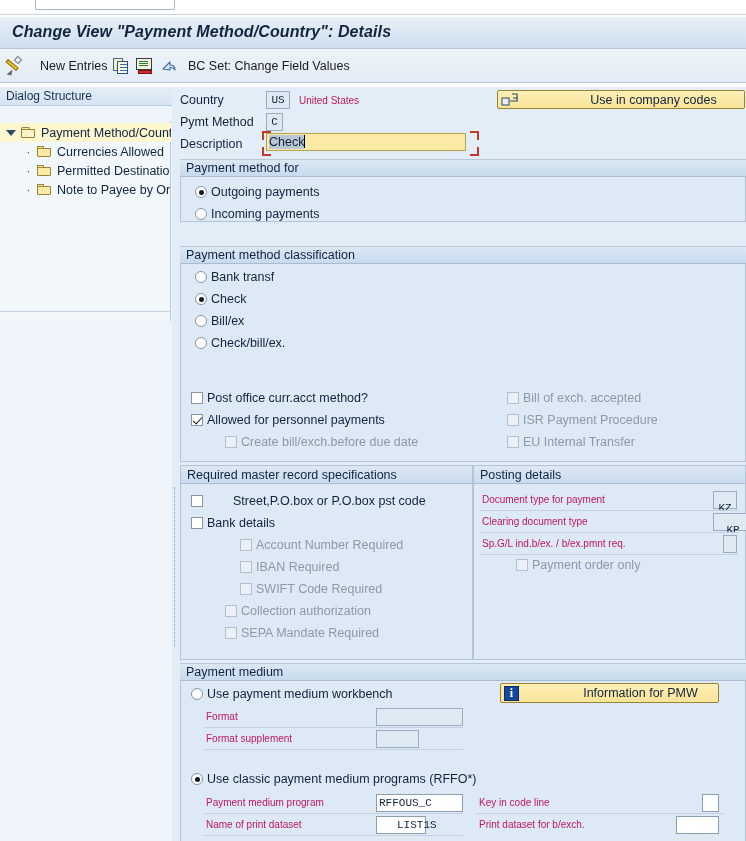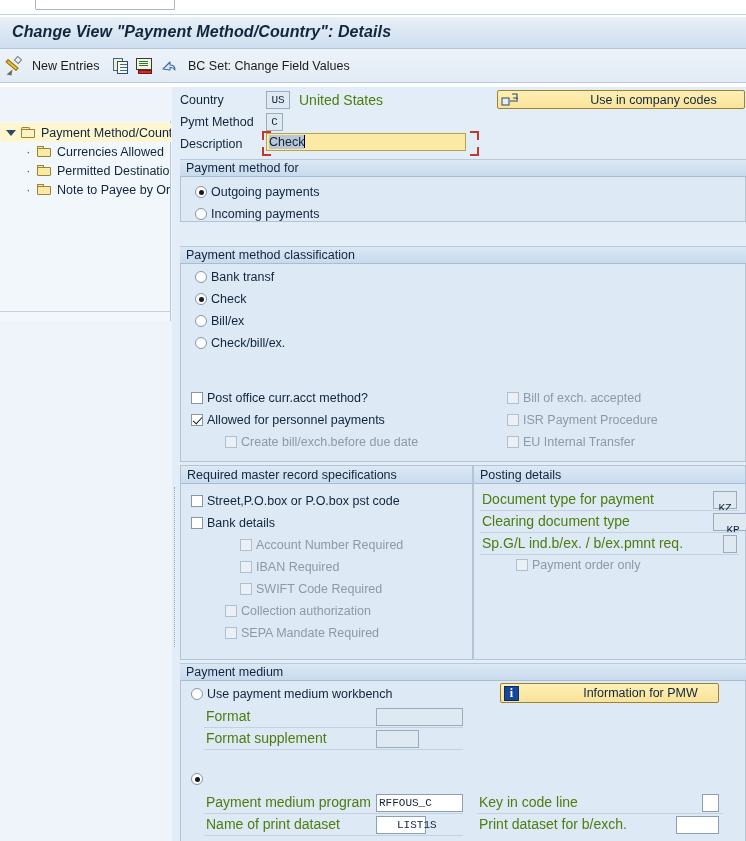--- a/index.html
+++ b/index.html
@@ -255,21 +255,21 @@
     background: #dfe9f2;
     font-family: "Liberation Mono", monospace;
     font-size: 11px;
     color: #10253d;
     padding: 0 2px;
     line-height: 16px;
     height: 18px;
   }
   .f-static {
     position: absolute;
-    font-size: 14px; color: #4d7c0f;
+    font-size: 10px; color: #be185d;
     line-height: 21px; white-space: nowrap;
   }
 
   
   .focus-wrap { position: absolute; }
   .focus-input {
     position: absolute; left: 4px; top: 2px;
     width: 200px; height: 18px;
     box-sizing: border-box;
     border: 1px solid #b9a24e;
@@ -476,21 +476,21 @@
 <div id="toolbar">
 
   <div class="tb-item" style="left:6px;">
     <span class="ic ic-pencil">
       <span class="pbody"></span>
       <span class="psq"></span>
       <span class="ptip"></span>
     </span>
   </div>
 
-  <div class="tb-item" style="left:32px;">
+  <div class="tb-item" style="left:40px;">
     <span class="tb-label">New Entries</span>
   </div>
 
   <div class="tb-item" style="left:113px;">
     <span class="ic ic-copy">
       <span class="back"></span>
       <span class="front">
           <i></i>
           <i></i>
           <i></i>
@@ -516,20 +516,21 @@
       </svg>
     </span>
   </div>
 
   <div class="tb-item" style="left:188px;">
     <span class="tb-label">BC Set: Change Field Values</span>
   </div>
 </div>
 
 <div id="sidebar">
+  <div class="sb-header">Dialog Structure</div>
   <div class="sb-body">
 
     <div class="tree-row root">
       <span class="caret"></span>
       <span class="folder open">
         <span class="ft"></span>
           <span class="fb"></span>
       </span>
       <span class="tree-label">Payment Method/Count</span>
     </div>
@@ -649,21 +650,21 @@
     </div>
     <div class="opt disabled" style="left:292px; top:169px;">
       <span class="cbx disabled"></span>
       <span>EU Internal Transfer</span>
     </div>
   </div>
 
   <div class="group" style="left:8px; top:378px; width:293px; height:195px;">
     <div class="g-title">Required master record specifications</div>
 
-    <div class="opt" style="left:10px; top:26px;">
+    <div class="opt" style="left:10px; top:26px;gap:26px;">
       <span class="cbx"></span>
       <span>Street,P.O.box or P.O.box pst code</span>
     </div>
     <div class="opt" style="left:10px; top:48px;">
       <span class="cbx"></span>
       <span>Bank details</span>
     </div>
     <div class="opt disabled" style="left:25px; top:70px;">
       <span class="cbx disabled"></span>
       <span>Account Number Required</span>
@@ -725,20 +726,21 @@
     <div class="f-static" style="left:25px; top:25px;">Format</div>
     <div class="blank-input" style="left:195px; top:27px; width:87px;"></div>
     <div class="underline-row" style="left:23px; top:46px; width:259px;"></div>
 
     <div class="f-static" style="left:25px; top:47px;">Format supplement</div>
     <div class="blank-input" style="left:195px; top:49px; width:43px;"></div>
     <div class="underline-row" style="left:23px; top:68px; width:259px;"></div>
 
     <div class="opt" style="left:10px; top:89px;">
       <span class="radio on"></span>
+      <span>Use classic payment medium programs (RFFO*)</span>
     </div>
 
     <div class="f-static" style="left:25px; top:111px;">Payment medium program</div>
     <div class="white-input" style="left:195px; top:113px; width:87px;">RFFOUS_C</div>
     <div class="f-static" style="left:298px; top:111px;">Key in code line</div>
     <div class="blank-input" style="left:521px; top:113px; width:17px; background:#ffffff; border-color:#8b9eb2;"></div>
     <div class="underline-row" style="left:23px; top:132px; width:259px;"></div>
     <div class="underline-row" style="left:296px; top:132px; width:246px;"></div>
 
     <div class="f-static" style="left:25px; top:133px;">Name of print dataset</div>

